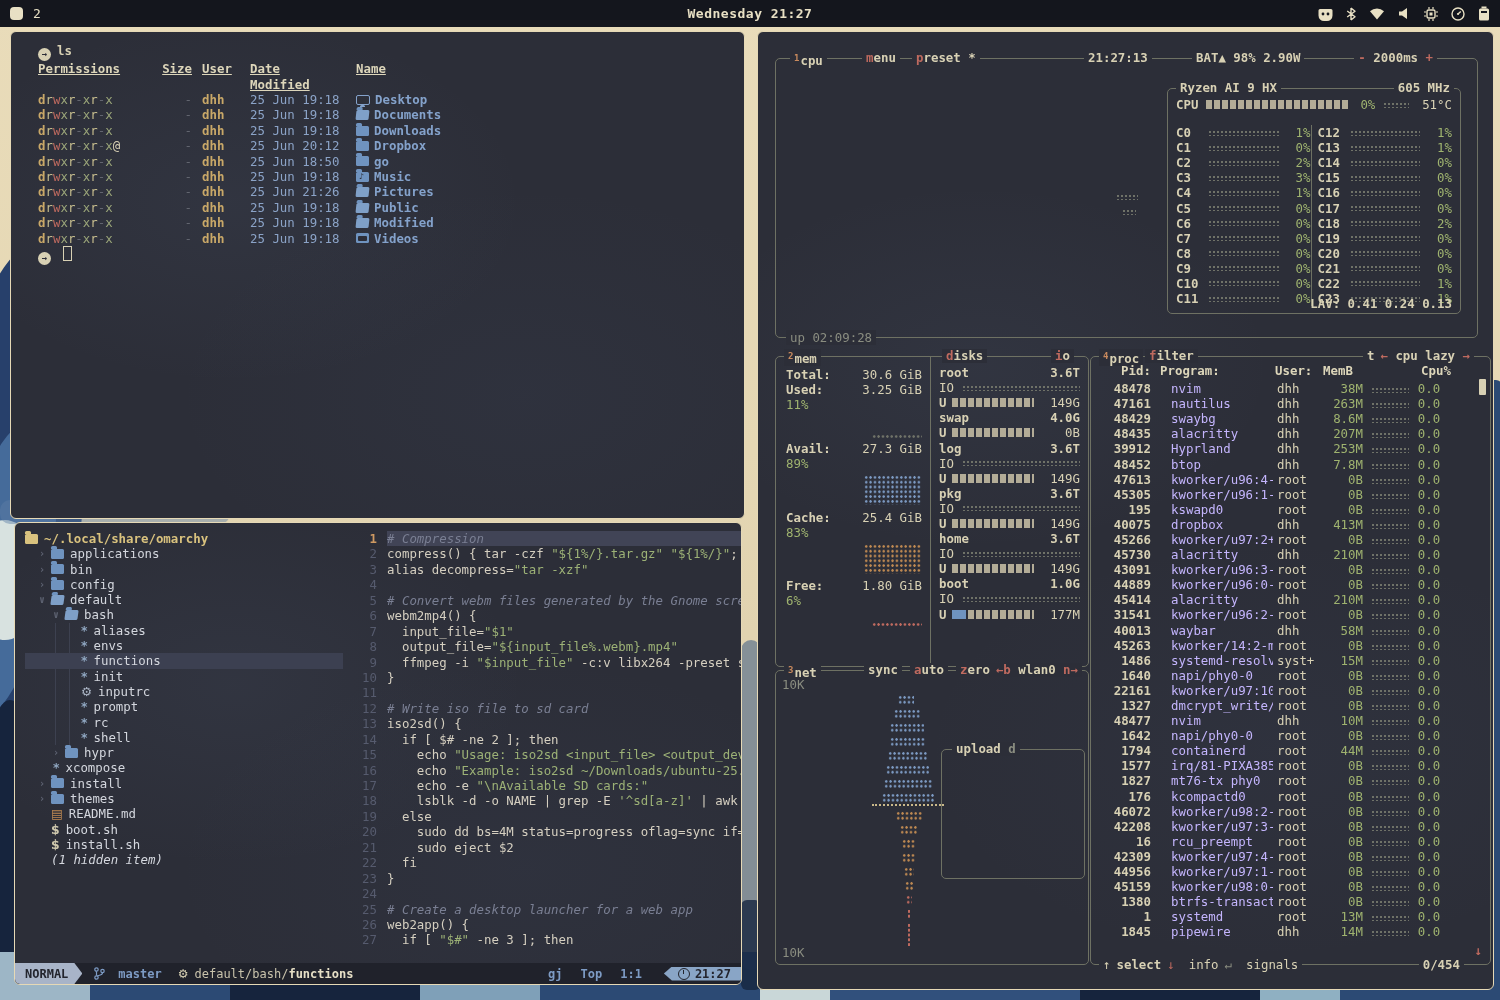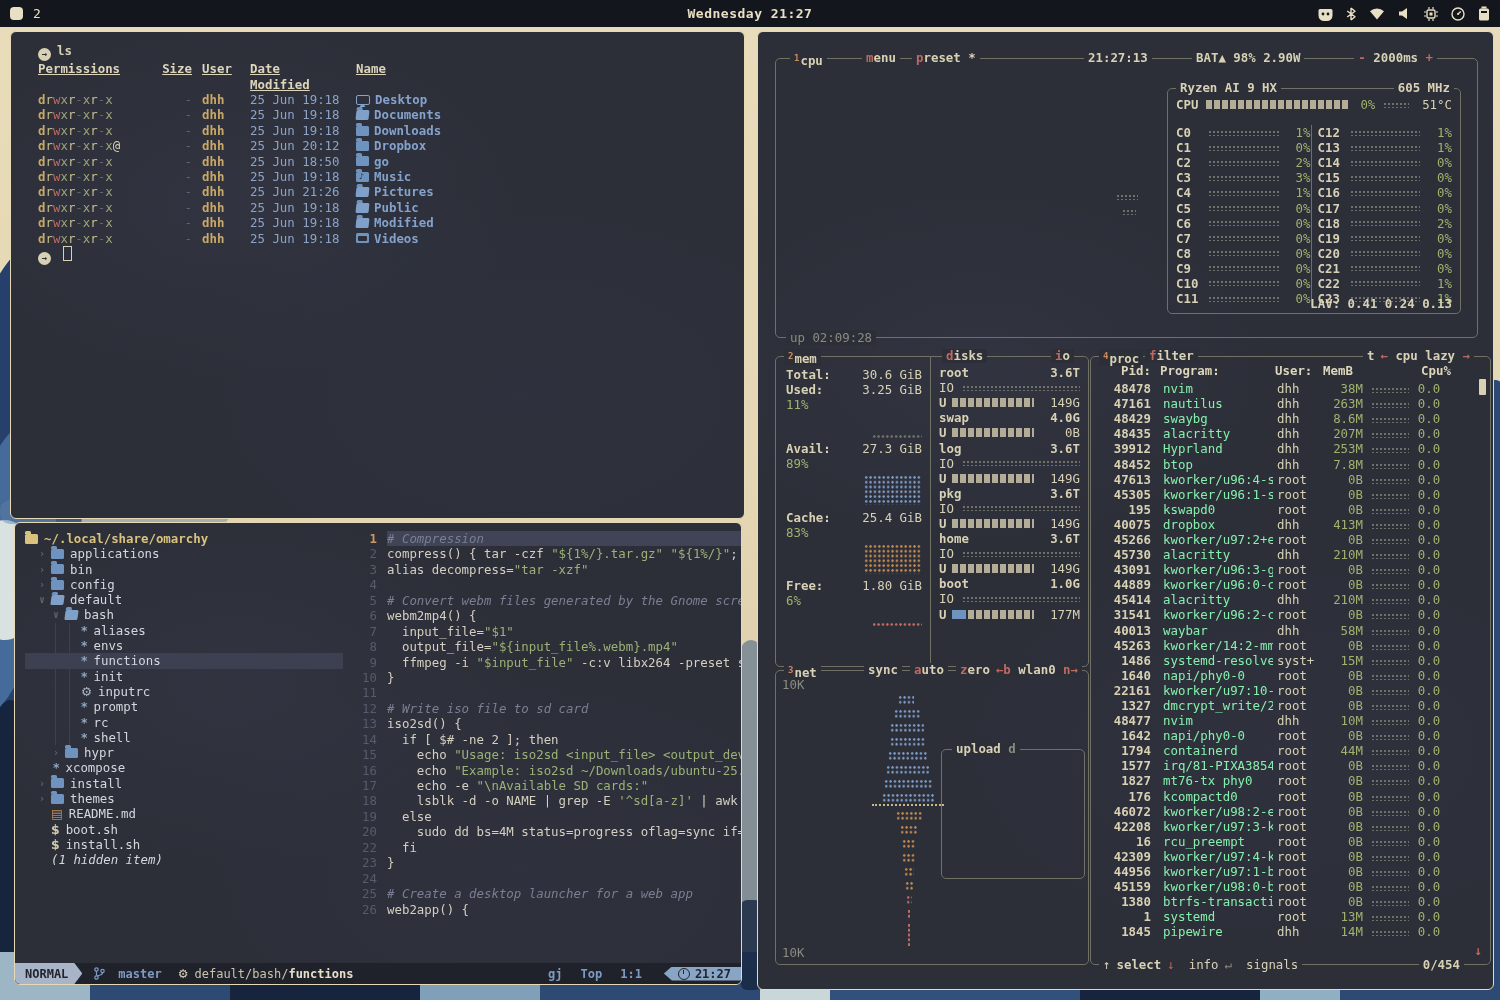--- a/index.html
+++ b/index.html
@@ -144,21 +144,21 @@
   #net-info{left:165px;top:78px;width:142px;height:128px;}
   .net-rows{padding:7px 0 0 10px;line-height:15.1px;white-space:nowrap;}
   .ngraph-row{position:absolute;height:5px;}
   
   #proc-box{left:332px;top:324px;width:399px;height:607px;}
   .proc-head{position:absolute;top:6px;left:0;right:0;font-weight:bold;color:#ddd6ba;}
   .proc-head span{position:absolute;}
   .proc-rows{position:absolute;left:6px;right:18px;top:24px;bottom:20px;overflow:hidden;}
   .proc-row{display:grid;grid-template-columns:54px 122px 46px 44px 50px 32px;height:15.1px;align-items:center;white-space:nowrap;}
   .pr-pid{text-align:right;font-weight:bold;}
-  .pr-prog{color:#86efac;padding-left:12px;overflow:hidden;}
+  .pr-prog{color:#c4b5fd;padding-left:20px;overflow:hidden;}
   .pr-user{padding-left:4px;}
   .pr-mem{text-align:right;color:#9fb36f;}
   .pr-dots{padding-left:8px;}
   .pr-cpu{text-align:center;color:#9fb36f;}
   .scroll-thumb{position:absolute;right:4px;top:22px;width:7px;height:16px;background:#d8d1b4;border-radius:1px;}
   .proc-foot{position:absolute;bottom:-8px;left:8px;background:#2c2e38;padding:0 4px;display:flex;gap:6px;align-items:center;}
   .proc-count{position:absolute;bottom:-8px;right:26px;background:#2c2e38;padding:0 4px;font-weight:bold;}
   .red-down{position:absolute;bottom:6px;right:8px;color:#bf6a5f;font-weight:bold;}
   .bold{font-weight:bold;}
 </style>
@@ -563,38 +563,46 @@
           </div>
             <div class="cl">
             <span class="ln">19</span>
             <span class="lc"><span class="tok-p">  else</span></span>
           </div>
             <div class="cl">
             <span class="ln">20</span>
             <span class="lc"><span class="tok-p">    sudo dd bs=4M status=progress oflag=sync if=</span></span>
           </div>
             <div class="cl">
+            <span class="ln">21</span>
+            <span class="lc"><span class="tok-p">    sudo eject $2</span></span>
+          </div>
+            <div class="cl">
             <span class="ln">22</span>
             <span class="lc"><span class="tok-p">  fi</span></span>
           </div>
             <div class="cl">
             <span class="ln">23</span>
             <span class="lc"><span class="tok-p">}</span></span>
           </div>
             <div class="cl">
             <span class="ln">24</span>
             <span class="lc"></span>
           </div>
             <div class="cl">
             <span class="ln">25</span>
             <span class="lc"><span class="tok-c"># Create a desktop launcher for a web app</span></span>
           </div>
             <div class="cl">
             <span class="ln">26</span>
             <span class="lc"><span class="tok-p">web2app() {</span></span>
+          </div>
+            <div class="cl">
+            <span class="ln">27</span>
+            <span class="lc"><span class="tok-p">  if [ </span><span class="tok-s">"$#"</span><span class="tok-p"> -ne 3 ]; then</span></span>
           </div>
           </div>
       </div>
     </div>
     <div class="statusline">
       <span class="sl-mode">NORMAL</span>
       <span class="sl-branch">
         <svg width="11" height="13" viewBox="0 0 11 13">
             <circle cx="2.5" cy="2.5" r="1.7" fill="none" stroke="#7d9bc4" stroke-width="1.2"></circle>
             <circle cx="2.5" cy="10.5" r="1.7" fill="none" stroke="#7d9bc4" stroke-width="1.2"></circle>

